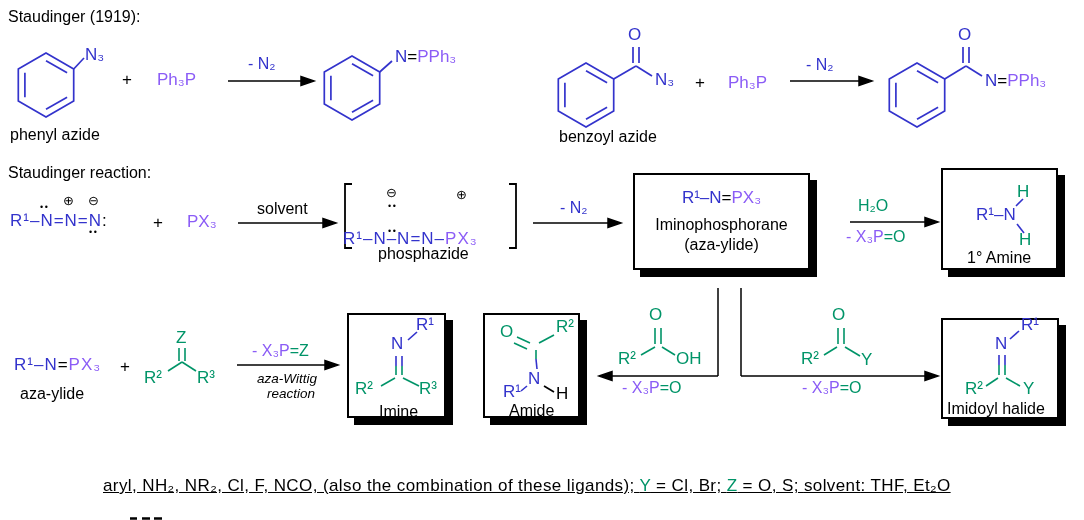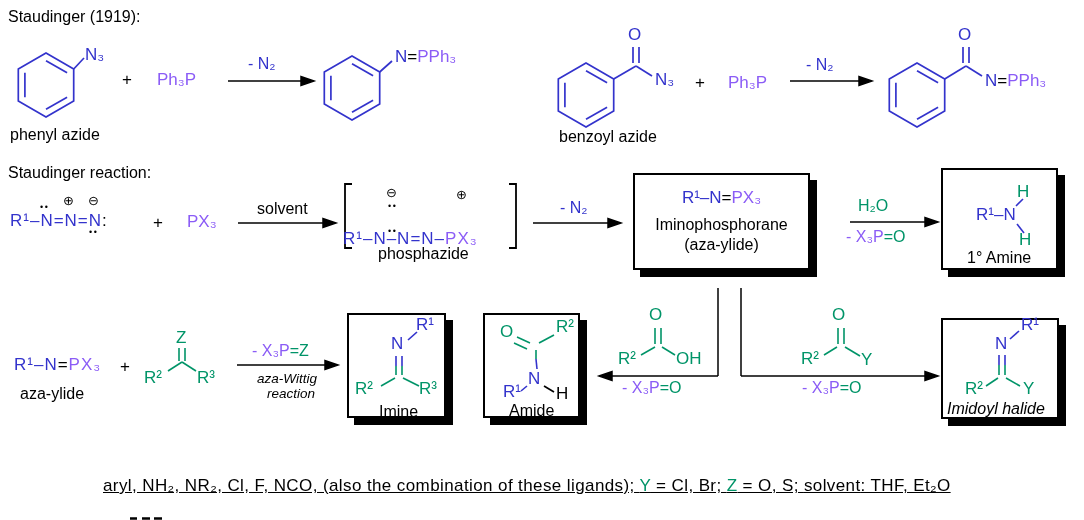--- a/index.html
+++ b/index.html
@@ -251,17 +251,17 @@
 
   <div class="abs fm green" style="left:832px;top:306px;">O</div>
   <div class="abs fm green" style="left:801px;top:350px;">R²</div>
   <div class="abs fm green" style="left:861px;top:351px;">Y</div>
   <div class="abs lbl" style="left:802px;top:380px;"><span class="red">- X₃P</span><span class="green">=O</span></div>
 
   <div class="abs fm blue" style="left:995px;top:335px;">N</div>
   <div class="abs fm blue" style="left:1021px;top:316px;">R¹</div>
   <div class="abs fm green" style="left:965px;top:380px;">R²</div>
   <div class="abs fm green" style="left:1023px;top:380px;">Y</div>
-  <div class="abs lbl blk" style="left:947px;top:401px;font-style:italic;">Imidoyl halide</div>
+  <div class="abs lbl blk" style="left:947px;top:401px;">Imidoyl halide</div>
 
   <div class="abs fnote" style="left:103px;top:477px;text-decoration:underline;"><span class="blk">aryl, NH₂, NR₂, Cl, F, NCO, (also the combination of these ligands); </span><span class="green">Y</span><span class="blk"> = Cl, Br; </span><span class="green">Z</span><span class="blk"> = O, S; </span><span class="blk u">solvent</span><span class="blk">: THF, Et₂O</span></div>
 
 </div>
 
 </body></html>

